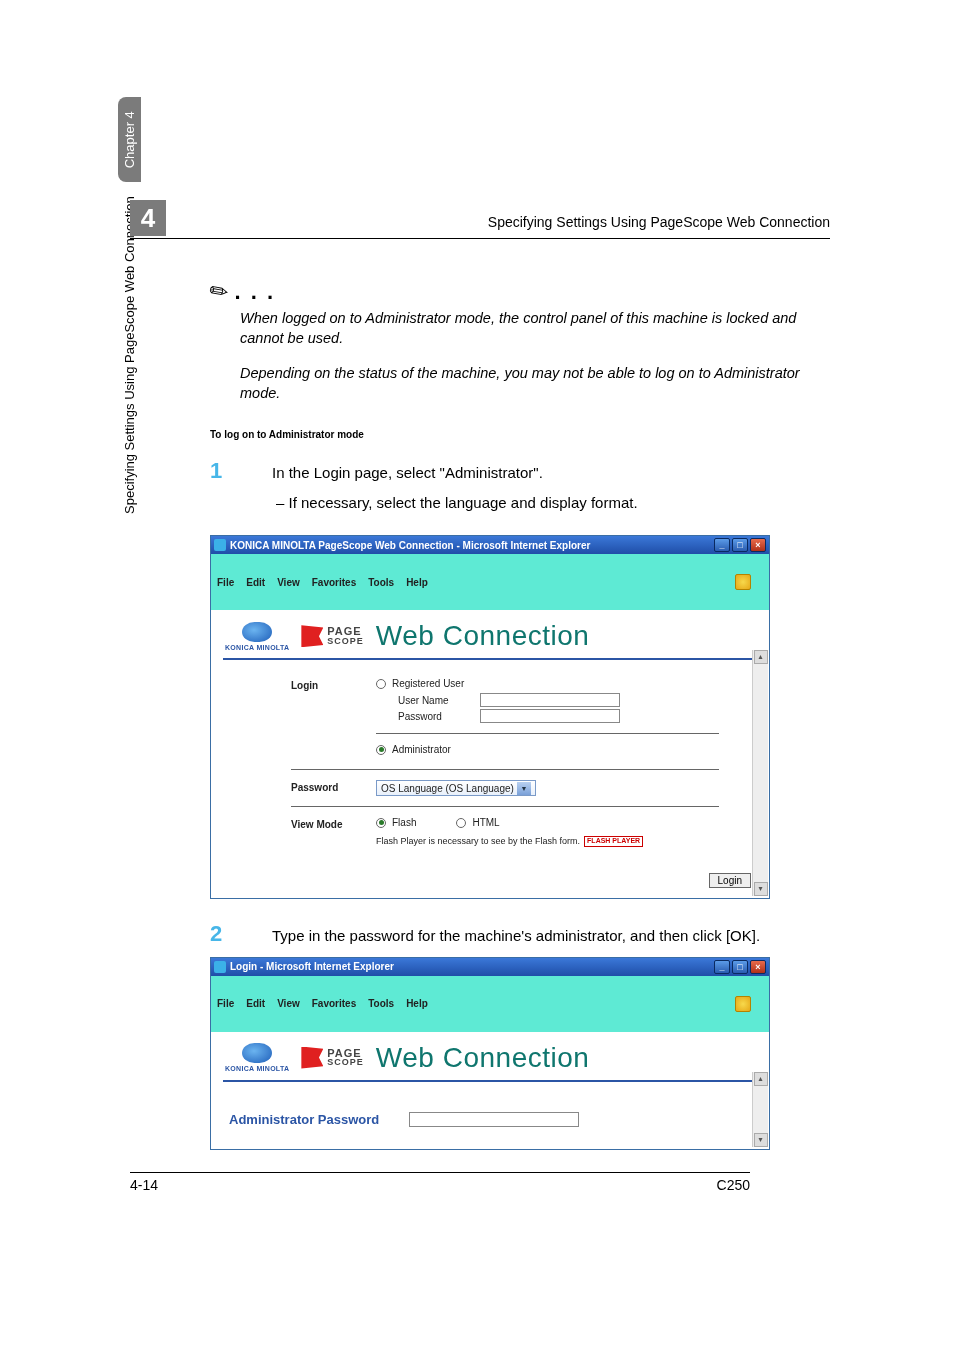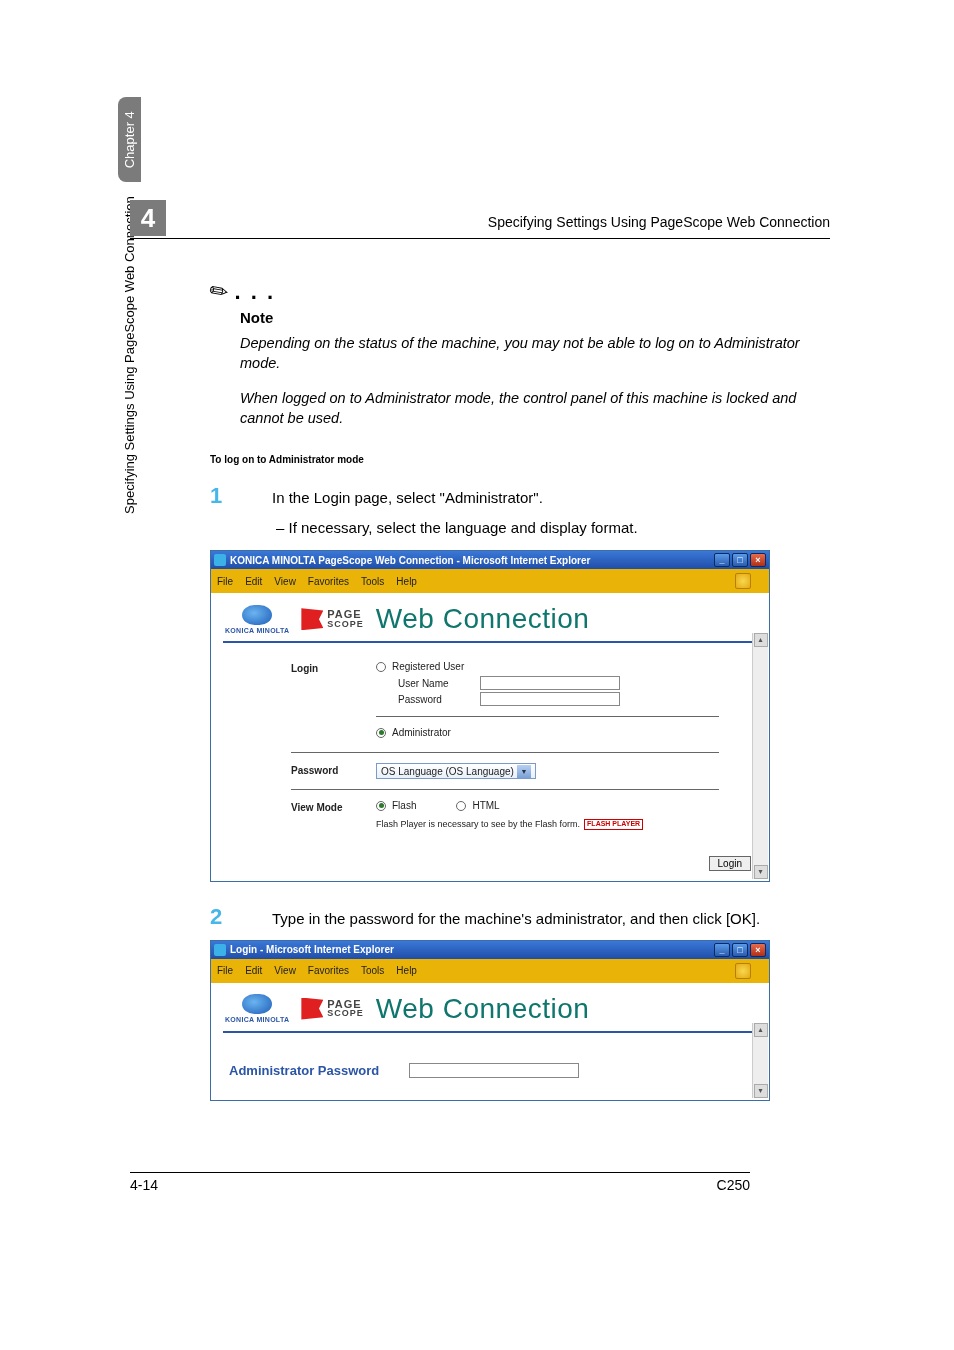--- a/index.html
+++ b/index.html
@@ -71,21 +71,21 @@
   
   .note-row { display: flex; align-items: flex-end; margin-left: 80px; margin-bottom: 4px; }
   .note-icon { font-size: 22px; transform: rotate(-35deg); display:inline-block; margin-right:6px;}
   .note-dots { font-size: 22px; font-weight: bold; letter-spacing: 2px;}
   .note-label { font-weight: bold; font-size: 15px; margin-left: 110px; margin-bottom: 8px;}
   .note-text { font-style: italic; font-size: 14.5px; margin-left: 110px; margin-bottom: 16px; line-height: 1.35;}
   .subhead { font-weight: bold; font-size: 10px; margin: 26px 0 18px 80px;}
   .step { display: flex; margin-left: 80px; margin-bottom: 10px; }
   .step-num { color: #47b6e8; font-size: 22px; font-weight: bold; width: 46px; }
   .step-text { font-size: 15px; padding-top: 4px; flex:1; line-height: 1.4; margin-left: 16px;}
-  .substep { margin-left: 146px; font-size: 15px; margin-bottom: 14px;}
+  .substep { margin-left: 146px; font-size: 15px; margin-bottom: 24px;}
 
   
   .browser {
     margin-left: 80px;
     margin-top: 8px;
     margin-bottom: 22px;
     width: 560px;
     border: 1px solid #3a6ea5;
     background: #fff;
     font-size: 10px;
@@ -100,26 +100,27 @@
     font-weight: bold;
   }
   .tb-icon { width: 12px; height: 12px; background:#3bb1e8; border-radius:2px; margin-right:4px; display:inline-block;}
   .tb-title { flex:1; }
   .tb-btns { display:flex; gap:2px;}
   .tb-btn { width:16px; height:14px; border:1px solid #0a2a60; border-radius:2px; display:flex; align-items:center; justify-content:center; font-size:9px; color:#fff;}
   .tb-min { background: linear-gradient(#5b9be8,#2a5cb0); }
   .tb-max { background: linear-gradient(#5b9be8,#2a5cb0); }
   .tb-close { background: linear-gradient(#e86b4b,#b03018); }
   .menubar {
-    background: #eab308;
-    padding: 4px 6px;
+    background: #5eead4;
+    padding: 20px 6px;
     font-size: 10px;
     color:#222;
     display:flex;
     align-items:center;
+    font-weight:bold;
   }
   .menubar span { margin-right: 12px; }
   .ie-badge { margin-left:auto; width:16px; height:16px; background: radial-gradient(circle,#f7d94c,#e6a817); border:1px solid #b58200; border-radius:2px;}
   .scrolltrack { position:absolute; right:1px; top:40px; bottom:2px; width:16px; background:#eee; border-left:1px solid #ccc;}
   .scroll-up, .scroll-dn { width:14px; height:14px; background:#ddd; border:1px solid #aaa; margin:0 auto; font-size:8px; text-align:center; line-height:12px; color:#555;}
   .inner { position:relative; }
   .banner {
     display:flex;
     align-items:center;
     padding: 10px 14px 6px;
@@ -178,23 +179,22 @@
 
   <div class="hdr">
     <div class="chapnum-box">4</div>
     <div class="hdr-title">Specifying Settings Using PageScope Web Connection</div>
   </div>
 
   <div class="note-row">
     <span class="note-icon">✎</span>
     <span class="note-dots">. . .</span>
   </div>
-  <div class="note-label">Note</div>
+  <div class="note-text">When logged on to Administrator mode, the control panel of this machine is locked and cannot be used.</div>
   <div class="note-text">Depending on the status of the machine, you may not be able to log on to Administrator mode.</div>
-  <div class="note-text">When logged on to Administrator mode, the control panel of this machine is locked and cannot be used.</div>
 
   <div class="subhead">To log on to Administrator mode</div>
 
   <div class="step">
     <div class="step-num">1</div>
     <div class="step-text">In the Login page, select "Administrator".</div>
   </div>
   <div class="substep">– <span>If necessary, select the language and display format.</span></div>
 
   <div class="browser">

